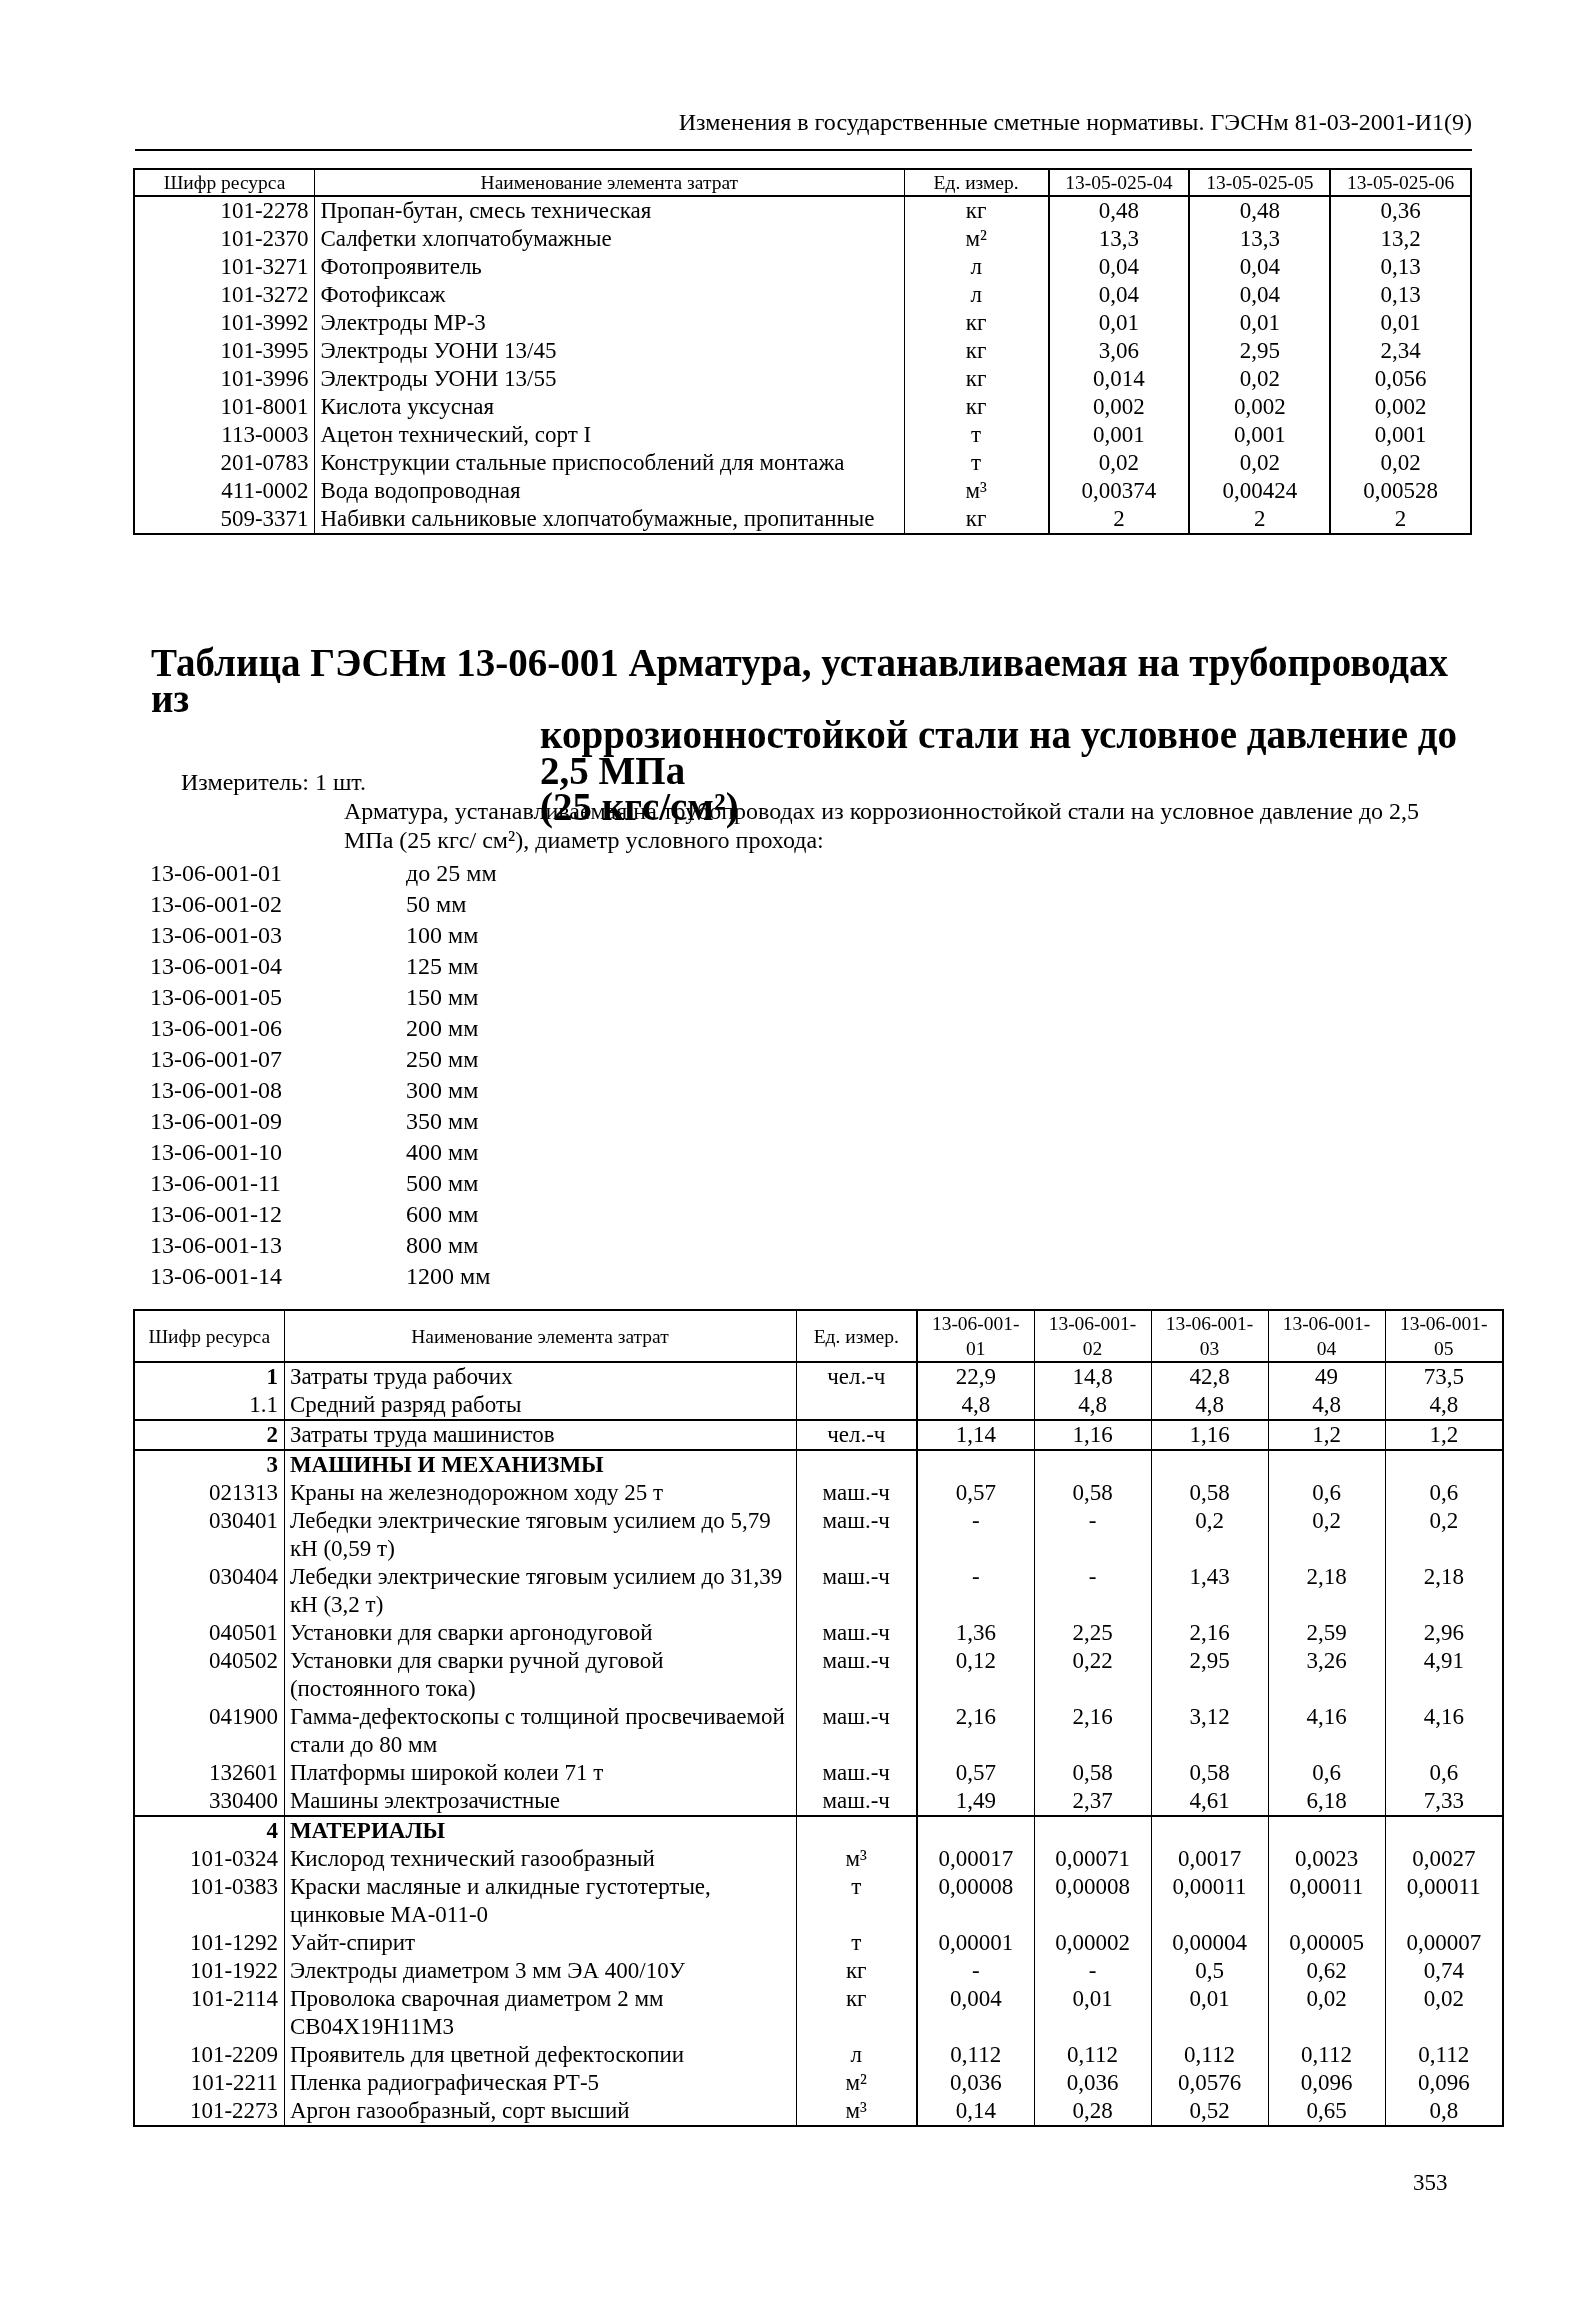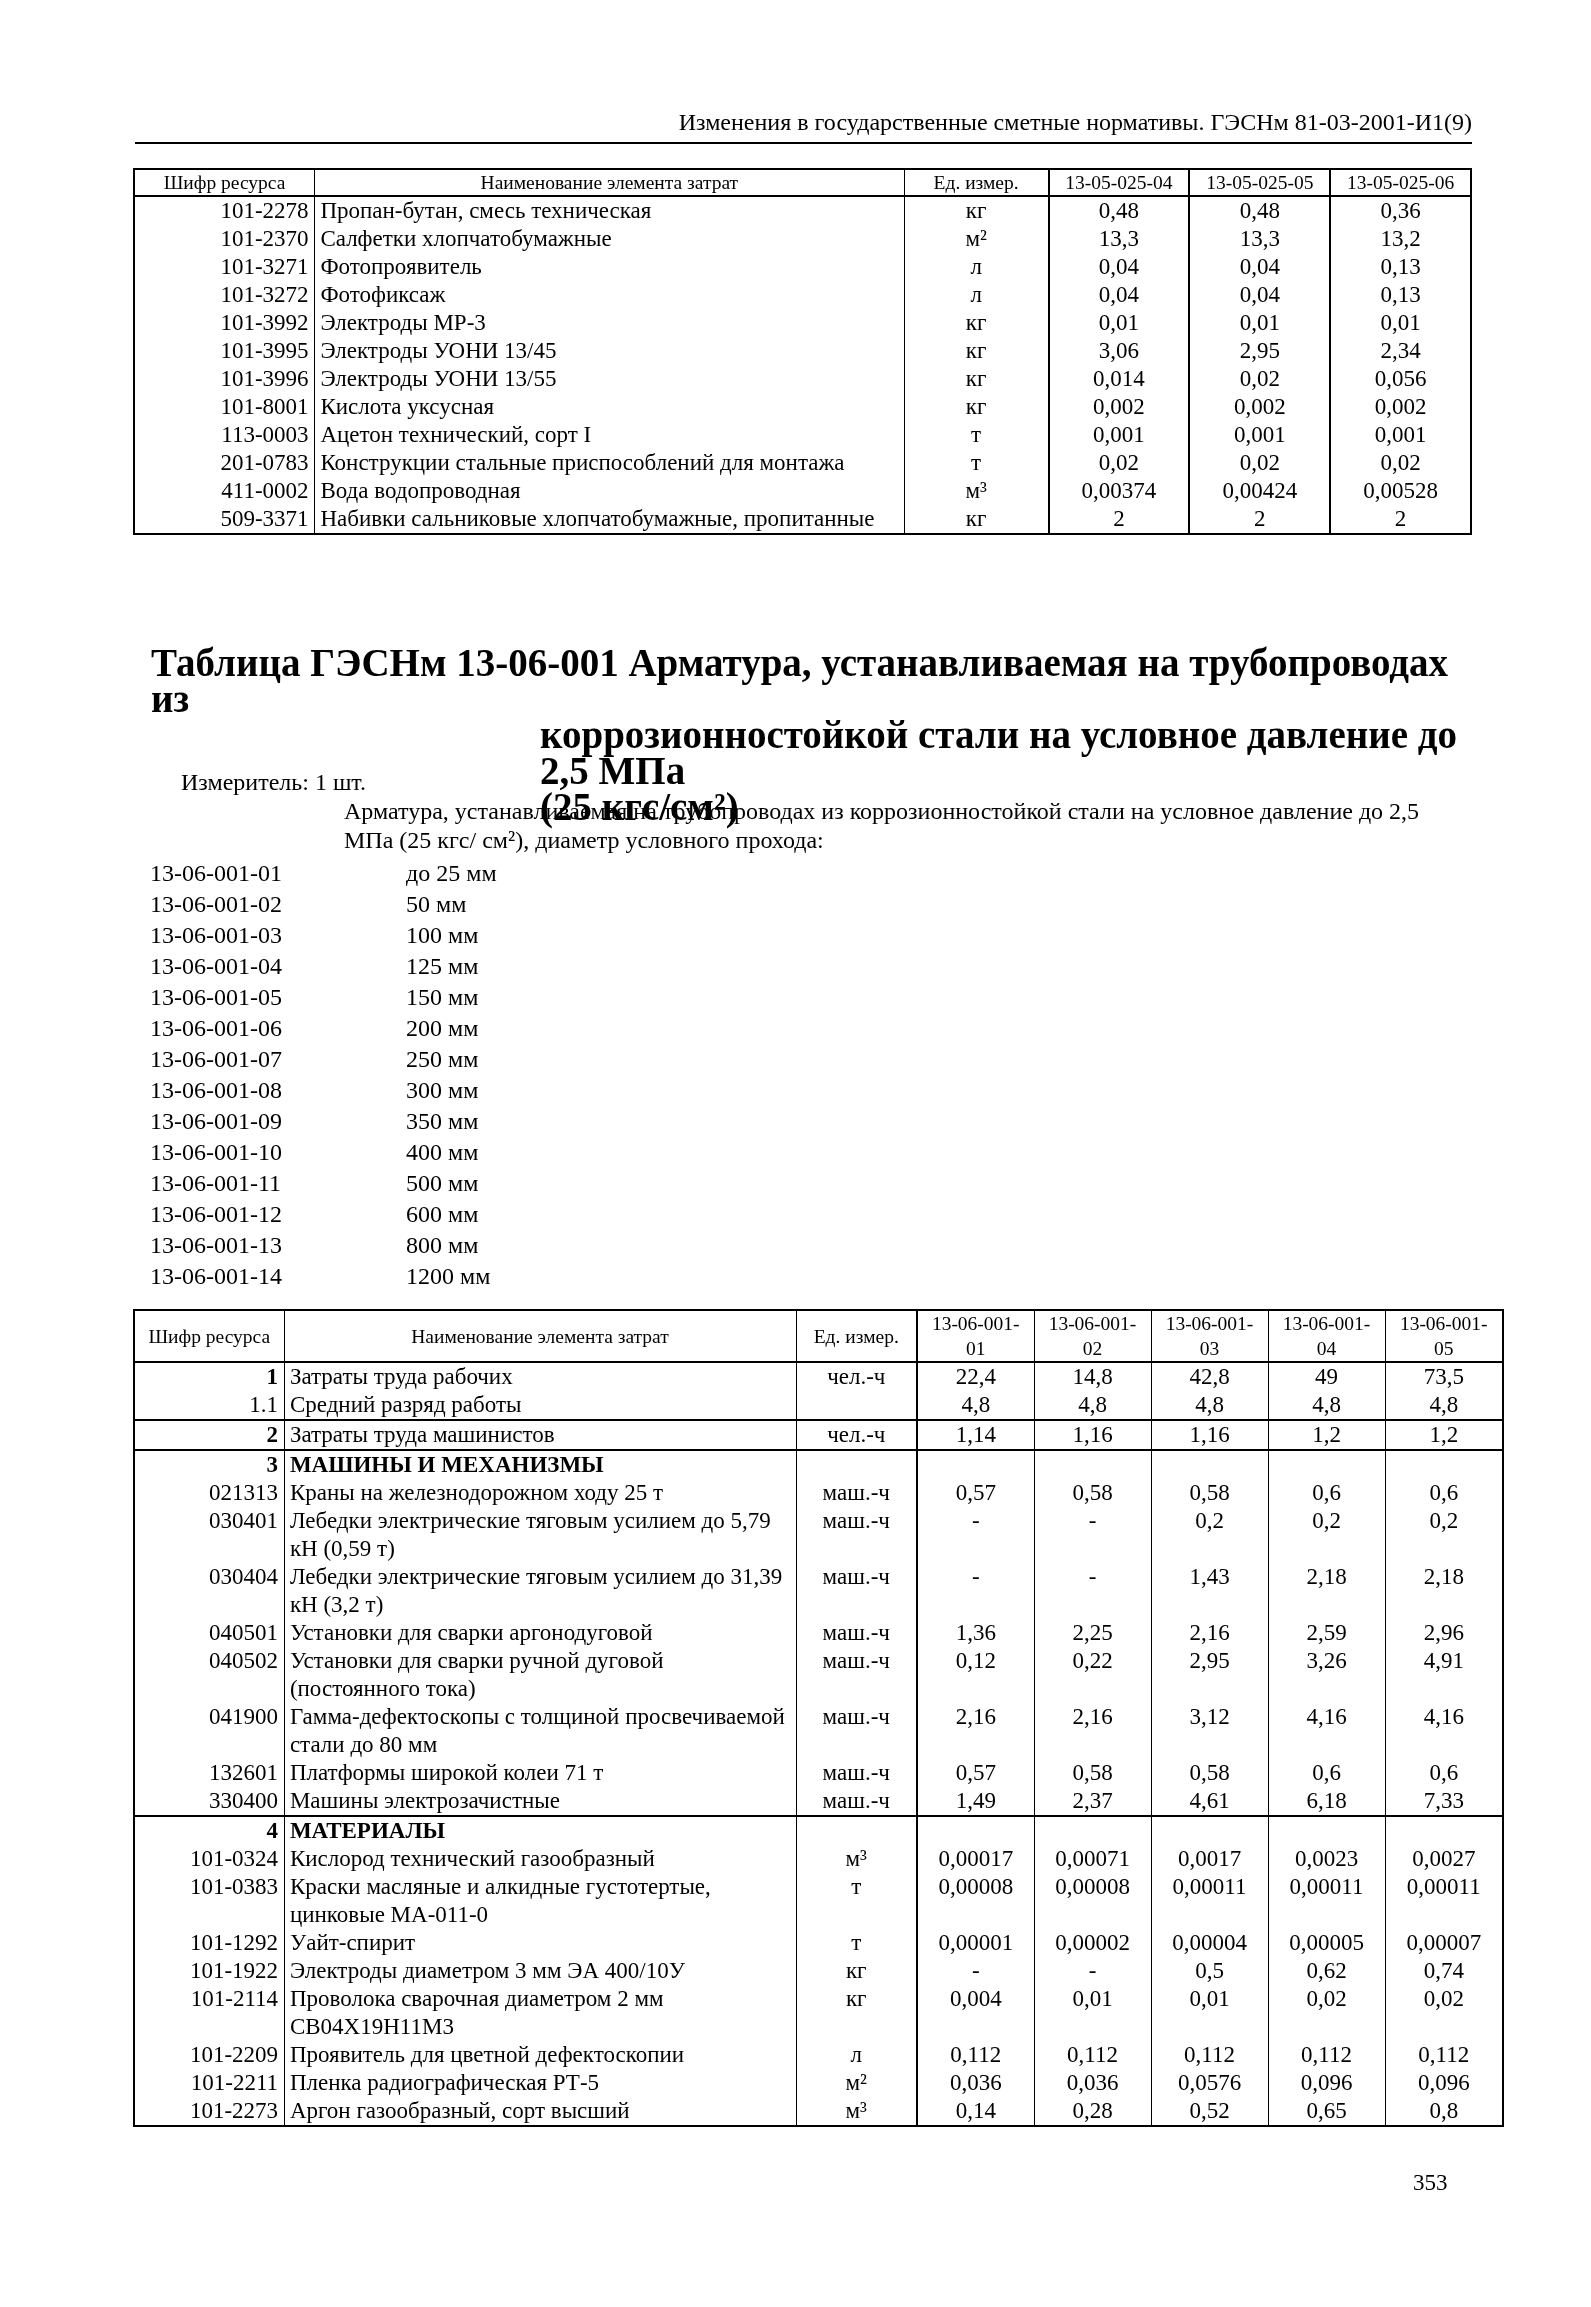--- a/index.html
+++ b/index.html
@@ -3,21 +3,21 @@
 <meta charset="utf-8">
 <style>
   html, body { margin: 0; padding: 0; background: #ffffff; }
   body {
     width: 1591px; height: 2307px; position: relative; overflow: hidden;
     font-family: "Liberation Serif", serif; color: #000;
   }
   .running-header {
     position: absolute; left: 135px; top: 106px; width: 1337px;
     text-align: right; font-size: 24px; line-height: 32px;
-    border-bottom: 2.7px solid #000; padding-bottom: 4px;
+    border-bottom: 2.7px solid #000; padding-bottom: 11px;
   }
   table { border-collapse: collapse; position: absolute; table-layout: fixed; }
   td, th { font-weight: normal; padding: 0 5.4px; vertical-align: top; font-size: 23px; line-height: 28px; }
   .t1 { left: 133px; top: 168px; width: 1339px; border: 2.7px solid #000; }
   .t2 { left: 133px; top: 1309px; width: 1339px; border: 2.7px solid #000; }
   th { font-size: 19.5px; line-height: 25px; text-align: center; vertical-align: middle; border-bottom: 2.7px solid #000; }
   .vl { border-left: 1.3px solid #000; }
   .vb { border-left: 2px solid #000; }
   .c { text-align: center; }
   .code { text-align: right; }
@@ -250,21 +250,21 @@
       <th class="vl">13-06-001-03</th>
       <th class="vl">13-06-001-04</th>
       <th class="vl">13-06-001-05</th>
     </tr>
   </thead>
   <tbody id="t2-body">
       <tr class="sec">
         <td class="code bold">1</td>
         <td class="vl">Затраты труда рабочих</td>
         <td class="vl c">чел.-ч</td>
-        <td class="vb c">22,4</td>
+        <td class="vb c">22,9</td>
         <td class="vl c">14,8</td>
         <td class="vl c">42,8</td>
         <td class="vl c">49</td>
         <td class="vl c">73,5</td>
       </tr>
       <tr>
         <td class="code">1.1</td>
         <td class="vl">Средний разряд работы</td>
         <td class="vl c"></td>
         <td class="vb c">4,8</td>

